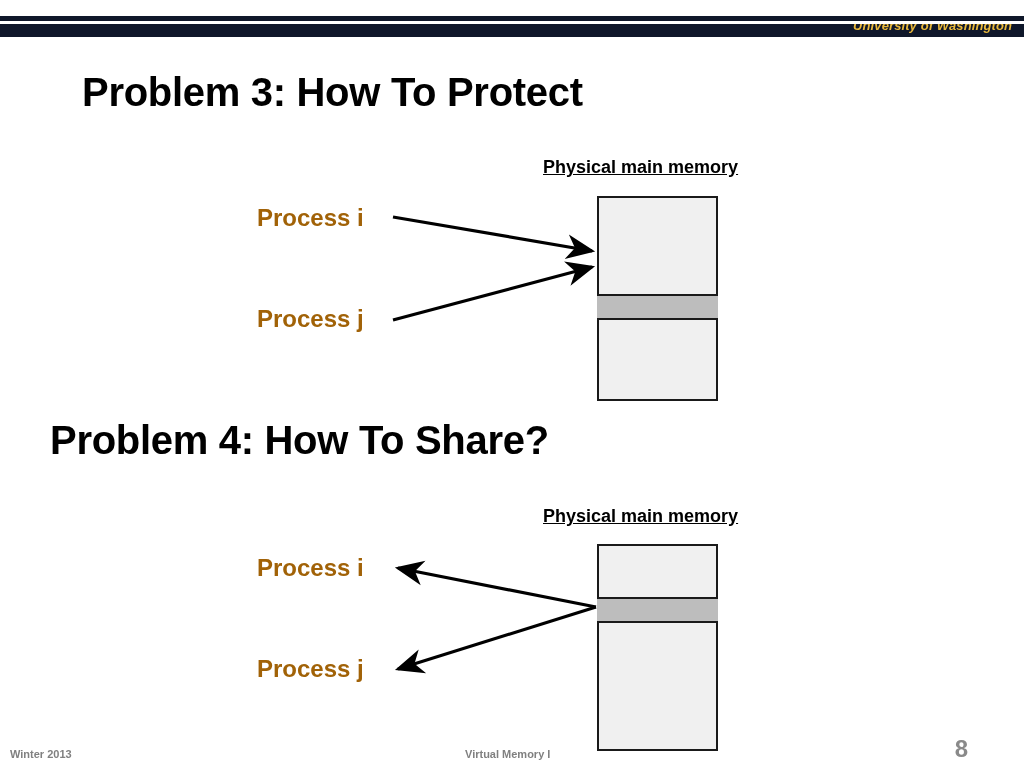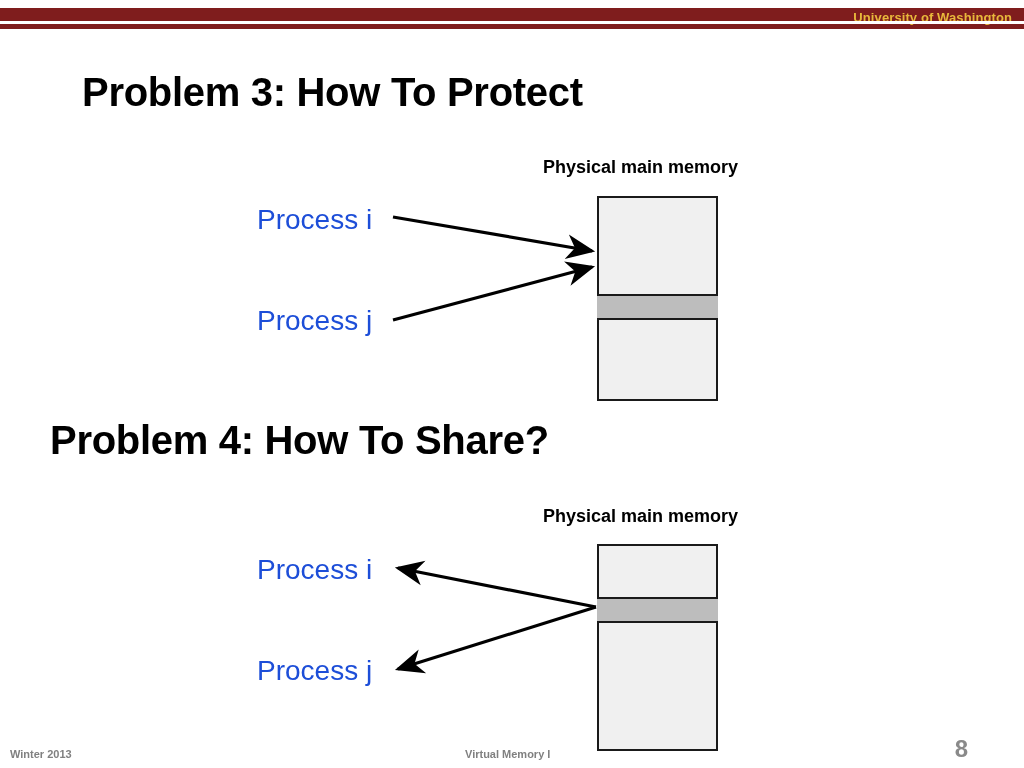--- a/index.html
+++ b/index.html
@@ -13,24 +13,25 @@
     position: relative;
     overflow: hidden;
     font-family: "Liberation Sans", sans-serif;
     color: #000000;
   }
 
   
   #top-banner {
     position: absolute;
     left: 0;
-    top: 8px;
+    top: 16px;
     width: 1024px;
     height: 21px;
-    background: #7f1d1d;
+    background: #0f172a;
+    font-style: italic;
   }
   #banner-title {
     position: absolute;
     right: 12px;
     top: 2px;
     font-size: 13px;
     font-weight: bold;
     color: #e8b83b;
     letter-spacing: 0.1px;
     white-space: nowrap;
@@ -61,28 +62,29 @@
   .diagram { position: absolute; left: 0; width: 1024px; }
   #diagram-protect { top: 150px; height: 260px; }
   #diagram-share   { top: 500px; height: 260px; }
 
   .mem-caption {
     position: absolute;
     font-size: 18px;
     font-weight: bold;
     white-space: nowrap;
     color: #000000;
+    text-decoration: underline;
   }
 
   .proc-label {
     position: absolute;
-    font-size: 28px;
-    font-weight: normal;
+    font-size: 24px;
+    font-weight: bold;
     white-space: nowrap;
-    color: #1d4ed8;
+    color: #a16207;
   }
 
   
   .mem-box {
     position: absolute;
     box-sizing: border-box;
     border: 2.5px solid #1a1a1a;
     background: #f0f0f0;
   }
   .mem-band {

